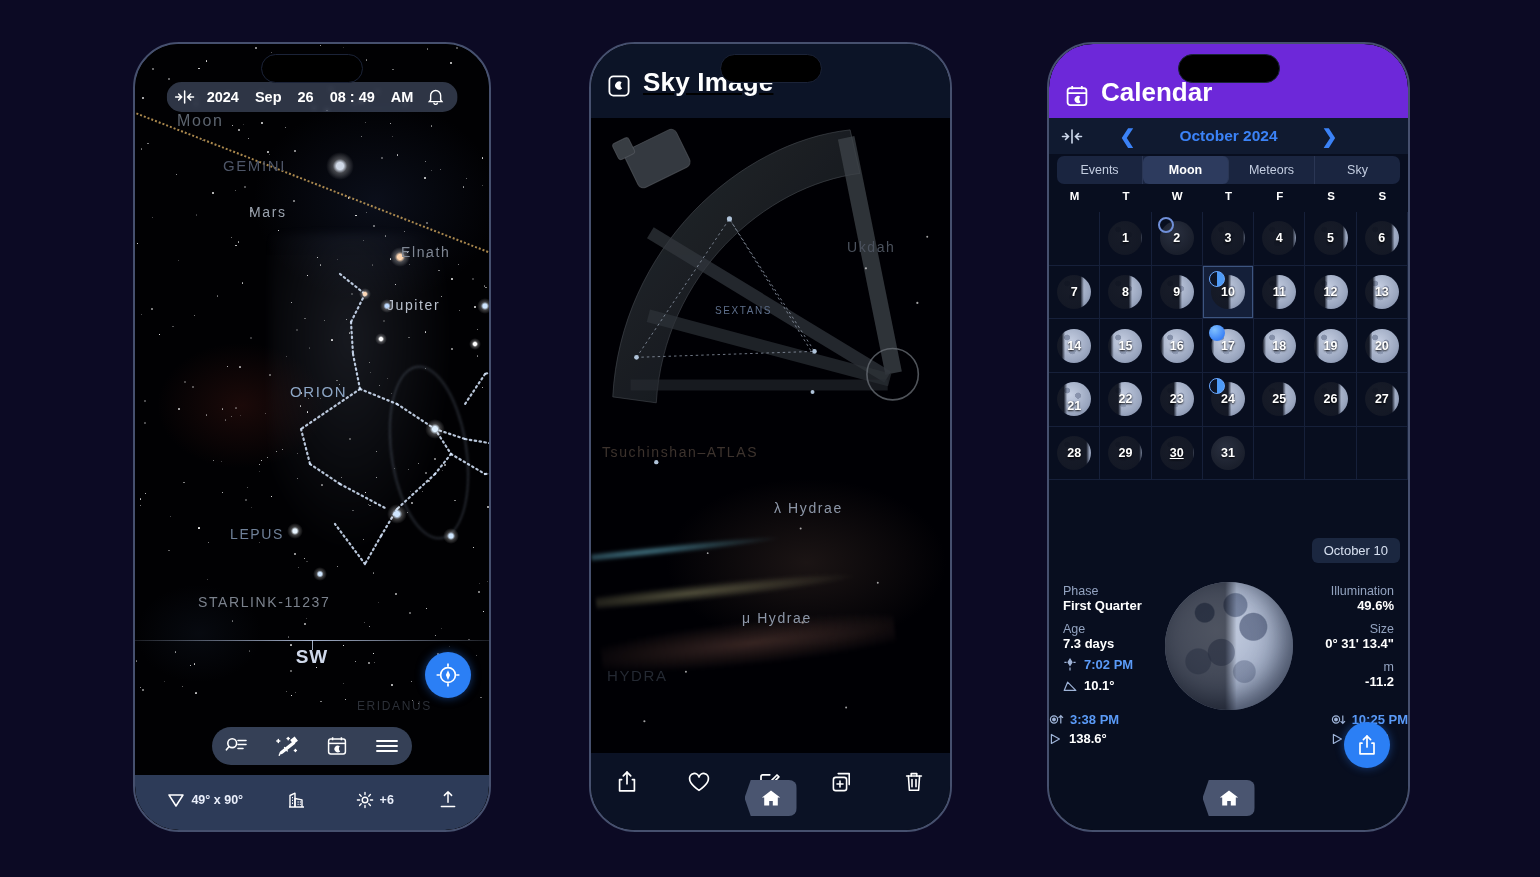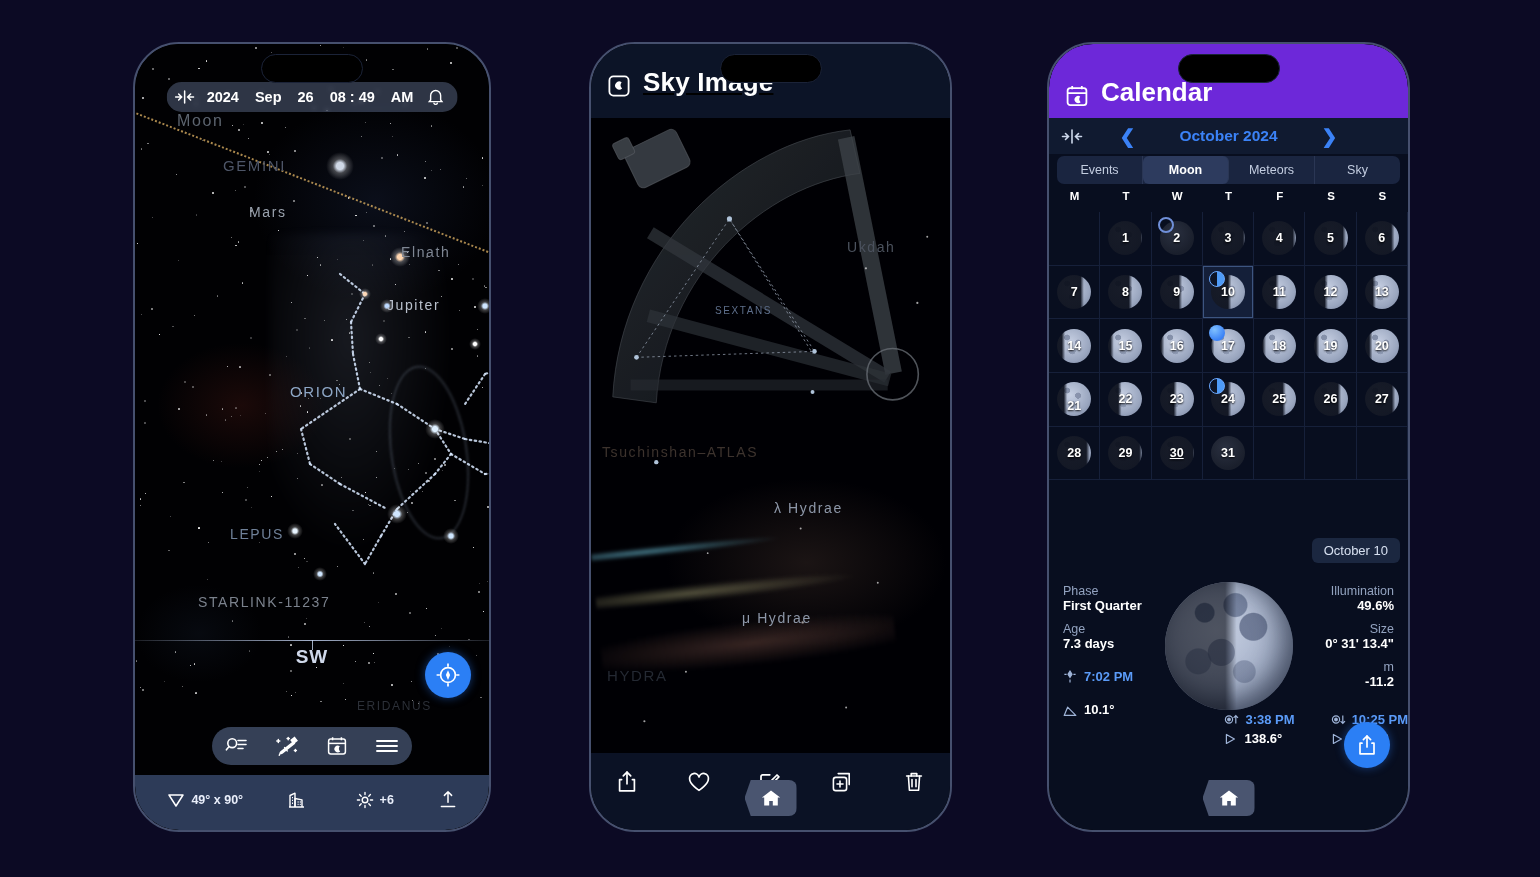--- a/index.html
+++ b/index.html
@@ -199,36 +199,36 @@
     background:#1b2740; border-radius:6px; padding:5px 12px;
     color:#d7e0f0; font-size:13px; z-index:30;
   }
 
   .detail3 { position:absolute; top:528px; left:0; right:0; bottom:0; z-index:20; }
   .detail3 .lcol { position:absolute; left:14px; top:10px; }
   .detail3 .rcol { position:absolute; right:14px; top:10px; text-align:right; }
   .dl { color:#93a3c0; font-size:12.5px; margin-top:2px; }
   .dv { color:#fff; font-size:13px; font-weight:700; }
   .dblue { color:#5b9bf8; font-size:13px; font-weight:600; }
-  .drow { display:flex; align-items:flex-end; gap:7px; margin-top:18px; }
+  .drow { display:flex; align-items:center; gap:7px; margin-top:6px; }
   .moonbig {
     position:absolute; left:50%; transform:translateX(-50%); top:10px;
     width:128px; height:128px; border-radius:50%;
     background:
       radial-gradient(circle at 31% 24%, rgba(95,110,140,.85) 0 7%, transparent 8%),
       radial-gradient(circle at 55% 18%, rgba(90,104,135,.7) 0 9%, transparent 10%),
       radial-gradient(circle at 69% 35%, rgba(88,100,130,.75) 0 11%, transparent 12%),
       radial-gradient(circle at 44% 55%, rgba(100,112,142,.6) 0 13%, transparent 14%),
       radial-gradient(circle at 26% 62%, rgba(105,118,148,.55) 0 10%, transparent 11%),
       radial-gradient(circle at 62% 70%, rgba(96,108,138,.5) 0 9%, transparent 10%),
       radial-gradient(circle at 40% 38%, #c9d2e4, #9fabc4 62%, #7c88a4 100%);
     box-shadow: inset -10px -8px 26px rgba(10,16,32,.55);
   }
   .srbar {
-    position:absolute; left:0; right:0; top:140px; display:flex; justify-content:flex-end; gap:36px;
+    position:absolute; left:0; right:0; top:140px; display:flex; justify-content:space-between; gap:18px;
   }
   .srcol { display:flex; flex-direction:column; gap:4px; }
   .srline { display:flex; align-items:center; gap:6px; }
   .share-fab {
     position:absolute; right:18px; bottom:62px; width:46px; height:46px;
     border-radius:50%; background:#2b7ff5; display:flex; align-items:center; justify-content:center;
     z-index:50; box-shadow:0 0 10px rgba(40,120,240,.45);
   }
   .home-chip3 {
     position:absolute; bottom:14px; left:50%; transform:translateX(-50%);

